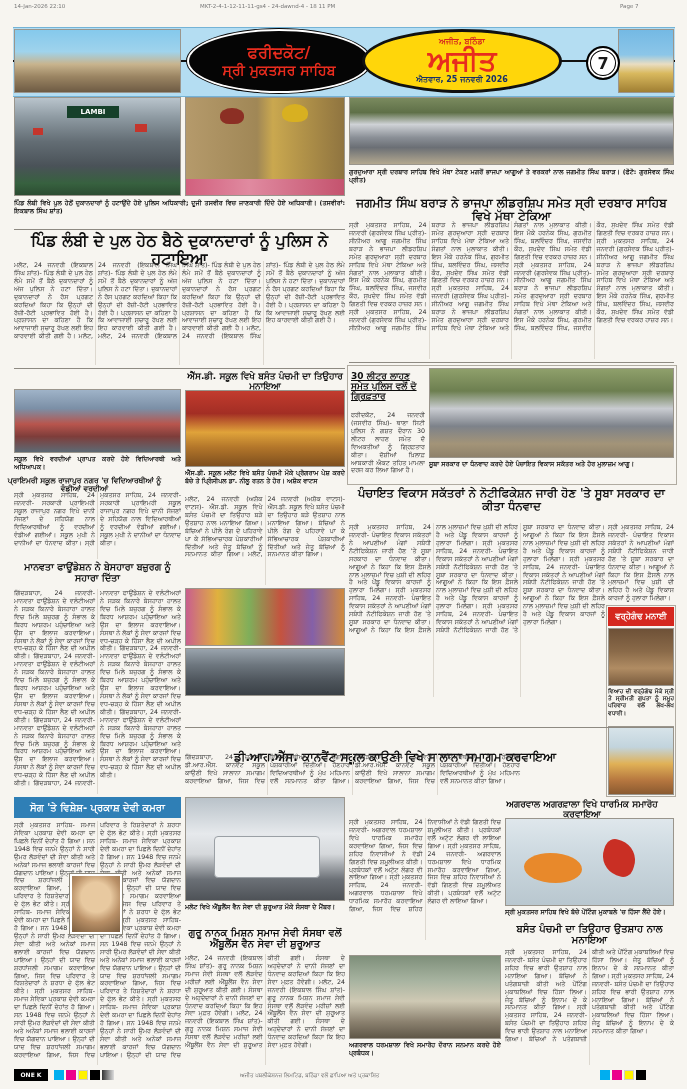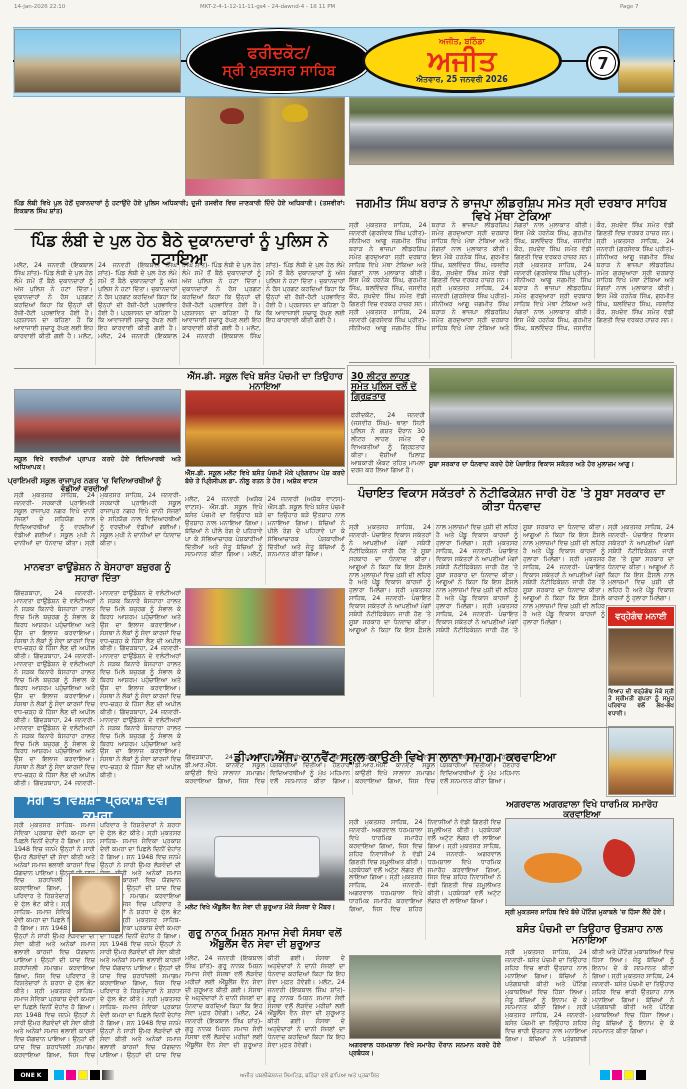--- a/index.html
+++ b/index.html
@@ -68,26 +68,33 @@
   </div>
   <div id="oval-yellow">
     <span style="font-size:8px;color:#d5281f;font-weight:bold;">ਅਜੀਤ, ਬਠਿੰਡਾ</span>
     <span style="font-size:28px;color:#e82c1e;font-weight:bold;line-height:1;">ਅਜੀਤ</span>
     <span style="font-size:8px;color:#15306b;font-weight:bold;">ਐਤਵਾਰ, 25 ਜਨਵਰੀ 2026</span>
   </div>
   <div id="page-circle">
       <span>7</span>
     </div>
 
+  <div class="ph ph3" style="left:14px;top:97px;width:167px;height:99px;">
+    <div style="position:absolute;left:52px;top:8px;width:52px;height:12px;background:#16402a;color:#fff;
+                font-size:7px;font-weight:bold;text-align:center;line-height:12px;">LAMBI</div>
+    <div style="position:absolute;left:18px;top:30px;width:10px;height:7px;background:#c4352c;"></div>
+    <div style="position:absolute;left:120px;top:26px;width:12px;height:8px;background:#c4352c;"></div>
+  </div>
   <div class="ph ph4" style="left:185px;top:97px;width:160px;height:99px;">
     <div style="position:absolute;left:96px;top:6px;width:26px;height:18px;background:#d8b021;border-radius:50% 50% 40% 40%;"></div>
     <div style="position:absolute;left:34px;top:10px;width:24px;height:16px;background:#8c2f24;border-radius:50% 50% 40% 40%;"></div>
     <div style="position:absolute;left:0;bottom:0;width:100%;height:16px;background:linear-gradient(90deg,#d2607e,#e08aa0 40%,#c4536e);"></div>
   </div>
   <div class="ph ph5" style="left:349px;top:97px;width:325px;height:68px;"></div>
+  <div class="cp" style="left:349px;top:168px;width:325px;height:26px;">ਗੁਰਦੁਆਰਾ ਸ੍ਰੀ ਦਰਬਾਰ ਸਾਹਿਬ ਵਿਖੇ ਮੱਥਾ ਟੇਕਣ ਮਗਰੋਂ ਭਾਜਪਾ ਆਗੂਆਂ ਤੇ ਵਰਕਰਾਂ ਨਾਲ ਜਗਮੀਤ ਸਿੰਘ ਬਰਾੜ। (ਫੋਟੋ: ਗੁਰਸੇਵਕ ਸਿੰਘ ਪ੍ਰੀਤ)</div>
   <div class="cp" style="left:14px;top:199px;width:331px;height:30px;">ਪਿੰਡ ਲੰਬੀ ਵਿਖੇ ਪੁਲ ਹੇਠੋਂ ਦੁਕਾਨਦਾਰਾਂ ਨੂੰ ਹਟਾਉਂਦੇ ਹੋਏ ਪੁਲਿਸ ਅਧਿਕਾਰੀ; ਦੂਜੀ ਤਸਵੀਰ ਵਿਚ ਜਾਣਕਾਰੀ ਦਿੰਦੇ ਹੋਏ ਅਧਿਕਾਰੀ। (ਤਸਵੀਰਾਂ: ਇਕਬਾਲ ਸਿੰਘ ਸ਼ਾਂਤ)</div>
 
   <div class="hd" style="left:349px;top:197px;width:325px;height:20px;font-size:12px;">ਜਗਮੀਤ ਸਿੰਘ ਬਰਾੜ ਨੇ ਭਾਜਪਾ ਲੀਡਰਸ਼ਿਪ ਸਮੇਤ ਸ੍ਰੀ ਦਰਬਾਰ ਸਾਹਿਬ ਵਿਖੇ ਮੱਥਾ ਟੇਕਿਆ</div>
   <div class="bd" style="left:349px;top:221px;width:325px;height:138px;column-count:4;">ਸ੍ਰੀ ਮੁਕਤਸਰ ਸਾਹਿਬ, 24 ਜਨਵਰੀ (ਗੁਰਸੇਵਕ ਸਿੰਘ ਪ੍ਰੀਤ)- ਸੀਨੀਅਰ ਆਗੂ ਜਗਮੀਤ ਸਿੰਘ ਬਰਾੜ ਨੇ ਭਾਜਪਾ ਲੀਡਰਸ਼ਿਪ ਸਮੇਤ ਗੁਰਦੁਆਰਾ ਸ੍ਰੀ ਦਰਬਾਰ ਸਾਹਿਬ ਵਿਖੇ ਮੱਥਾ ਟੇਕਿਆ ਅਤੇ ਸੰਗਤਾਂ ਨਾਲ ਮੁਲਾਕਾਤ ਕੀਤੀ। ਇਸ ਮੌਕੇ ਹਰਨੇਕ ਸਿੰਘ, ਗੁਰਮੀਤ ਸਿੰਘ, ਬਲਵਿੰਦਰ ਸਿੰਘ, ਜਸਵੀਰ ਕੌਰ, ਸੁਖਦੇਵ ਸਿੰਘ ਸਮੇਤ ਵੱਡੀ ਗਿਣਤੀ ਵਿਚ ਵਰਕਰ ਹਾਜ਼ਰ ਸਨ। ਸ੍ਰੀ ਮੁਕਤਸਰ ਸਾਹਿਬ, 24 ਜਨਵਰੀ (ਗੁਰਸੇਵਕ ਸਿੰਘ ਪ੍ਰੀਤ)- ਸੀਨੀਅਰ ਆਗੂ ਜਗਮੀਤ ਸਿੰਘ ਬਰਾੜ ਨੇ ਭਾਜਪਾ ਲੀਡਰਸ਼ਿਪ ਸਮੇਤ ਗੁਰਦੁਆਰਾ ਸ੍ਰੀ ਦਰਬਾਰ ਸਾਹਿਬ ਵਿਖੇ ਮੱਥਾ ਟੇਕਿਆ ਅਤੇ ਸੰਗਤਾਂ ਨਾਲ ਮੁਲਾਕਾਤ ਕੀਤੀ। ਇਸ ਮੌਕੇ ਹਰਨੇਕ ਸਿੰਘ, ਗੁਰਮੀਤ ਸਿੰਘ, ਬਲਵਿੰਦਰ ਸਿੰਘ, ਜਸਵੀਰ ਕੌਰ, ਸੁਖਦੇਵ ਸਿੰਘ ਸਮੇਤ ਵੱਡੀ ਗਿਣਤੀ ਵਿਚ ਵਰਕਰ ਹਾਜ਼ਰ ਸਨ। ਸ੍ਰੀ ਮੁਕਤਸਰ ਸਾਹਿਬ, 24 ਜਨਵਰੀ (ਗੁਰਸੇਵਕ ਸਿੰਘ ਪ੍ਰੀਤ)- ਸੀਨੀਅਰ ਆਗੂ ਜਗਮੀਤ ਸਿੰਘ ਬਰਾੜ ਨੇ ਭਾਜਪਾ ਲੀਡਰਸ਼ਿਪ ਸਮੇਤ ਗੁਰਦੁਆਰਾ ਸ੍ਰੀ ਦਰਬਾਰ ਸਾਹਿਬ ਵਿਖੇ ਮੱਥਾ ਟੇਕਿਆ ਅਤੇ ਸੰਗਤਾਂ ਨਾਲ ਮੁਲਾਕਾਤ ਕੀਤੀ। ਇਸ ਮੌਕੇ ਹਰਨੇਕ ਸਿੰਘ, ਗੁਰਮੀਤ ਸਿੰਘ, ਬਲਵਿੰਦਰ ਸਿੰਘ, ਜਸਵੀਰ ਕੌਰ, ਸੁਖਦੇਵ ਸਿੰਘ ਸਮੇਤ ਵੱਡੀ ਗਿਣਤੀ ਵਿਚ ਵਰਕਰ ਹਾਜ਼ਰ ਸਨ। ਸ੍ਰੀ ਮੁਕਤਸਰ ਸਾਹਿਬ, 24 ਜਨਵਰੀ (ਗੁਰਸੇਵਕ ਸਿੰਘ ਪ੍ਰੀਤ)- ਸੀਨੀਅਰ ਆਗੂ ਜਗਮੀਤ ਸਿੰਘ ਬਰਾੜ ਨੇ ਭਾਜਪਾ ਲੀਡਰਸ਼ਿਪ ਸਮੇਤ ਗੁਰਦੁਆਰਾ ਸ੍ਰੀ ਦਰਬਾਰ ਸਾਹਿਬ ਵਿਖੇ ਮੱਥਾ ਟੇਕਿਆ ਅਤੇ ਸੰਗਤਾਂ ਨਾਲ ਮੁਲਾਕਾਤ ਕੀਤੀ। ਇਸ ਮੌਕੇ ਹਰਨੇਕ ਸਿੰਘ, ਗੁਰਮੀਤ ਸਿੰਘ, ਬਲਵਿੰਦਰ ਸਿੰਘ, ਜਸਵੀਰ ਕੌਰ, ਸੁਖਦੇਵ ਸਿੰਘ ਸਮੇਤ ਵੱਡੀ ਗਿਣਤੀ ਵਿਚ ਵਰਕਰ ਹਾਜ਼ਰ ਸਨ। ਸ੍ਰੀ ਮੁਕਤਸਰ ਸਾਹਿਬ, 24 ਜਨਵਰੀ (ਗੁਰਸੇਵਕ ਸਿੰਘ ਪ੍ਰੀਤ)- ਸੀਨੀਅਰ ਆਗੂ ਜਗਮੀਤ ਸਿੰਘ ਬਰਾੜ ਨੇ ਭਾਜਪਾ ਲੀਡਰਸ਼ਿਪ ਸਮੇਤ ਗੁਰਦੁਆਰਾ ਸ੍ਰੀ ਦਰਬਾਰ ਸਾਹਿਬ ਵਿਖੇ ਮੱਥਾ ਟੇਕਿਆ ਅਤੇ ਸੰਗਤਾਂ ਨਾਲ ਮੁਲਾਕਾਤ ਕੀਤੀ। ਇਸ ਮੌਕੇ ਹਰਨੇਕ ਸਿੰਘ, ਗੁਰਮੀਤ ਸਿੰਘ, ਬਲਵਿੰਦਰ ਸਿੰਘ, ਜਸਵੀਰ ਕੌਰ, ਸੁਖਦੇਵ ਸਿੰਘ ਸਮੇਤ ਵੱਡੀ ਗਿਣਤੀ ਵਿਚ ਵਰਕਰ ਹਾਜ਼ਰ ਸਨ।</div>
 
   <div class="hd" style="left:14px;top:232px;width:331px;height:26px;font-size:16px;">ਪਿੰਡ ਲੰਬੀ ਦੇ ਪੁਲ ਹੇਠ ਬੈਠੇ ਦੁਕਾਨਦਾਰਾਂ ਨੂੰ ਪੁਲਿਸ ਨੇ ਹਟਾਇਆ</div>
   <div class="bd" style="left:14px;top:261px;width:331px;height:104px;column-count:4;">ਮਲੋਟ, 24 ਜਨਵਰੀ (ਇਕਬਾਲ ਸਿੰਘ ਸ਼ਾਂਤ)- ਪਿੰਡ ਲੰਬੀ ਦੇ ਪੁਲ ਹੇਠ ਲੰਮੇ ਸਮੇਂ ਤੋਂ ਬੈਠੇ ਦੁਕਾਨਦਾਰਾਂ ਨੂੰ ਅੱਜ ਪੁਲਿਸ ਨੇ ਹਟਾ ਦਿੱਤਾ। ਦੁਕਾਨਦਾਰਾਂ ਨੇ ਰੋਸ ਪ੍ਰਗਟ ਕਰਦਿਆਂ ਕਿਹਾ ਕਿ ਉਨ੍ਹਾਂ ਦੀ ਰੋਜ਼ੀ-ਰੋਟੀ ਪ੍ਰਭਾਵਿਤ ਹੋਈ ਹੈ। ਪ੍ਰਸ਼ਾਸਨ ਦਾ ਕਹਿਣਾ ਹੈ ਕਿ ਆਵਾਜਾਈ ਸੁਚਾਰੂ ਰੱਖਣ ਲਈ ਇਹ ਕਾਰਵਾਈ ਕੀਤੀ ਗਈ ਹੈ। ਮਲੋਟ, 24 ਜਨਵਰੀ (ਇਕਬਾਲ ਸਿੰਘ ਸ਼ਾਂਤ)- ਪਿੰਡ ਲੰਬੀ ਦੇ ਪੁਲ ਹੇਠ ਲੰਮੇ ਸਮੇਂ ਤੋਂ ਬੈਠੇ ਦੁਕਾਨਦਾਰਾਂ ਨੂੰ ਅੱਜ ਪੁਲਿਸ ਨੇ ਹਟਾ ਦਿੱਤਾ। ਦੁਕਾਨਦਾਰਾਂ ਨੇ ਰੋਸ ਪ੍ਰਗਟ ਕਰਦਿਆਂ ਕਿਹਾ ਕਿ ਉਨ੍ਹਾਂ ਦੀ ਰੋਜ਼ੀ-ਰੋਟੀ ਪ੍ਰਭਾਵਿਤ ਹੋਈ ਹੈ। ਪ੍ਰਸ਼ਾਸਨ ਦਾ ਕਹਿਣਾ ਹੈ ਕਿ ਆਵਾਜਾਈ ਸੁਚਾਰੂ ਰੱਖਣ ਲਈ ਇਹ ਕਾਰਵਾਈ ਕੀਤੀ ਗਈ ਹੈ। ਮਲੋਟ, 24 ਜਨਵਰੀ (ਇਕਬਾਲ ਸਿੰਘ ਸ਼ਾਂਤ)- ਪਿੰਡ ਲੰਬੀ ਦੇ ਪੁਲ ਹੇਠ ਲੰਮੇ ਸਮੇਂ ਤੋਂ ਬੈਠੇ ਦੁਕਾਨਦਾਰਾਂ ਨੂੰ ਅੱਜ ਪੁਲਿਸ ਨੇ ਹਟਾ ਦਿੱਤਾ। ਦੁਕਾਨਦਾਰਾਂ ਨੇ ਰੋਸ ਪ੍ਰਗਟ ਕਰਦਿਆਂ ਕਿਹਾ ਕਿ ਉਨ੍ਹਾਂ ਦੀ ਰੋਜ਼ੀ-ਰੋਟੀ ਪ੍ਰਭਾਵਿਤ ਹੋਈ ਹੈ। ਪ੍ਰਸ਼ਾਸਨ ਦਾ ਕਹਿਣਾ ਹੈ ਕਿ ਆਵਾਜਾਈ ਸੁਚਾਰੂ ਰੱਖਣ ਲਈ ਇਹ ਕਾਰਵਾਈ ਕੀਤੀ ਗਈ ਹੈ। ਮਲੋਟ, 24 ਜਨਵਰੀ (ਇਕਬਾਲ ਸਿੰਘ ਸ਼ਾਂਤ)- ਪਿੰਡ ਲੰਬੀ ਦੇ ਪੁਲ ਹੇਠ ਲੰਮੇ ਸਮੇਂ ਤੋਂ ਬੈਠੇ ਦੁਕਾਨਦਾਰਾਂ ਨੂੰ ਅੱਜ ਪੁਲਿਸ ਨੇ ਹਟਾ ਦਿੱਤਾ। ਦੁਕਾਨਦਾਰਾਂ ਨੇ ਰੋਸ ਪ੍ਰਗਟ ਕਰਦਿਆਂ ਕਿਹਾ ਕਿ ਉਨ੍ਹਾਂ ਦੀ ਰੋਜ਼ੀ-ਰੋਟੀ ਪ੍ਰਭਾਵਿਤ ਹੋਈ ਹੈ। ਪ੍ਰਸ਼ਾਸਨ ਦਾ ਕਹਿਣਾ ਹੈ ਕਿ ਆਵਾਜਾਈ ਸੁਚਾਰੂ ਰੱਖਣ ਲਈ ਇਹ ਕਾਰਵਾਈ ਕੀਤੀ ਗਈ ਹੈ।</div>
 
   <div class="box" style="left:347px;top:365px;width:330px;height:120px;"></div>
   <div class="hd" style="left:351px;top:371px;width:74px;height:36px;font-size:9px;text-align:left;text-decoration:underline;">30 ਲੀਟਰ ਲਾਹਣ ਸਮੇਤ ਪੁਲਿਸ ਵਲੋਂ ਦੋ ਗ੍ਰਿਫ਼ਤਾਰ</div>
@@ -116,21 +123,21 @@
   <div class="banner" style="left:608px;top:607px;width:66px;height:19px;background:#d5281f;font-size:8.5px;">ਵਰ੍ਹੇਗੰਢ ਮਨਾਈ</div>
   <div class="ph ph9" style="left:608px;top:628px;width:66px;height:58px;"></div>
   <div class="cp" style="left:608px;top:688px;width:66px;height:36px;font-size:5.8px;">ਵਿਆਹ ਦੀ ਵਰ੍ਹੇਗੰਢ ਮੌਕੇ ਸ੍ਰੀ ਤੇ ਸ੍ਰੀਮਤੀ ਗੁਪਤਾ ਨੂੰ ਸਮੂਹ ਪਰਿਵਾਰ ਵਲੋਂ ਲੱਖ-ਲੱਖ ਵਧਾਈ।</div>
   <div class="ph ph12" style="left:608px;top:726px;width:66px;height:69px;"></div>
 
   <div class="ph ph10" style="left:185px;top:588px;width:160px;height:58px;"></div>
   <div class="ph ph11" style="left:185px;top:648px;width:160px;height:48px;"></div>
   <div class="hd" style="left:185px;top:731px;width:420px;height:18px;font-size:12px;margin-top:20px;">ਡੀ.ਆਰ.ਐੱਸ. ਕਾਨਵੈਂਟ ਸਕੂਲ ਕਾਉਣੀ ਵਿਖੇ ਸਾਲਾਨਾ ਸਮਾਗਮ ਕਰਵਾਇਆ</div>
   <div class="bd" style="left:185px;top:753px;width:420px;height:42px;column-count:5;">ਗਿੱਦੜਬਾਹਾ, 24 ਜਨਵਰੀ- ਡੀ.ਆਰ.ਐੱਸ. ਕਾਨਵੈਂਟ ਸਕੂਲ ਕਾਉਣੀ ਵਿਖੇ ਸਾਲਾਨਾ ਸਮਾਗਮ ਕਰਵਾਇਆ ਗਿਆ, ਜਿਸ ਵਿਚ ਵਿਦਿਆਰਥੀਆਂ ਨੇ ਰੰਗਾਰੰਗ ਪੇਸ਼ਕਾਰੀਆਂ ਦਿੱਤੀਆਂ। ਹੋਣਹਾਰ ਵਿਦਿਆਰਥੀਆਂ ਨੂੰ ਮੁੱਖ ਮਹਿਮਾਨ ਵਲੋਂ ਸਨਮਾਨਤ ਕੀਤਾ ਗਿਆ। ਗਿੱਦੜਬਾਹਾ, 24 ਜਨਵਰੀ- ਡੀ.ਆਰ.ਐੱਸ. ਕਾਨਵੈਂਟ ਸਕੂਲ ਕਾਉਣੀ ਵਿਖੇ ਸਾਲਾਨਾ ਸਮਾਗਮ ਕਰਵਾਇਆ ਗਿਆ, ਜਿਸ ਵਿਚ ਵਿਦਿਆਰਥੀਆਂ ਨੇ ਰੰਗਾਰੰਗ ਪੇਸ਼ਕਾਰੀਆਂ ਦਿੱਤੀਆਂ। ਹੋਣਹਾਰ ਵਿਦਿਆਰਥੀਆਂ ਨੂੰ ਮੁੱਖ ਮਹਿਮਾਨ ਵਲੋਂ ਸਨਮਾਨਤ ਕੀਤਾ ਗਿਆ।</div>
 
-  <div class="banner" style="left:14px;top:797px;width:167px;height:21px;background:#2f7fb6;font-size:13px;">ਸੋਗ 'ਤੇ ਵਿਸ਼ੇਸ਼- ਪ੍ਰਕਾਸ਼ ਦੇਵੀ ਕਮਰਾ</div>
+  <div class="banner" style="left:14px;top:797px;width:167px;height:21px;background:#2f7fb6;font-size:10px;">ਸੋਗ 'ਤੇ ਵਿਸ਼ੇਸ਼- ਪ੍ਰਕਾਸ਼ ਦੇਵੀ ਕਮਰਾ</div>
   <div class="bd" style="left:14px;top:821px;width:167px;height:244px;column-count:2;">ਸ੍ਰੀ ਮੁਕਤਸਰ ਸਾਹਿਬ- ਸਮਾਜ ਸੇਵਿਕਾ ਪ੍ਰਕਾਸ਼ ਦੇਵੀ ਕਮਰਾ ਦਾ ਪਿਛਲੇ ਦਿਨੀਂ ਦੇਹਾਂਤ ਹੋ ਗਿਆ। ਸਨ 1948 ਵਿਚ ਜਨਮੇ ਉਨ੍ਹਾਂ ਨੇ ਸਾਰੀ ਉਮਰ ਲੋੜਵੰਦਾਂ ਦੀ ਸੇਵਾ ਕੀਤੀ ਅਤੇ ਅਨੇਕਾਂ ਸਮਾਜ ਭਲਾਈ ਕਾਰਜਾਂ ਵਿਚ ਯੋਗਦਾਨ ਪਾਇਆ। ਉਨ੍ਹਾਂ ਦੀ ਯਾਦ ਵਿਚ ਸ਼ਰਧਾਂਜਲੀ ਸਮਾਗਮ ਕਰਵਾਇਆ ਗਿਆ, ਜਿਸ ਵਿਚ ਪਰਿਵਾਰ ਤੇ ਰਿਸ਼ਤੇਦਾਰਾਂ ਨੇ ਸ਼ਰਧਾ ਦੇ ਫੁੱਲ ਭੇਟ ਕੀਤੇ। ਸ੍ਰੀ ਮੁਕਤਸਰ ਸਾਹਿਬ- ਸਮਾਜ ਸੇਵਿਕਾ ਪ੍ਰਕਾਸ਼ ਦੇਵੀ ਕਮਰਾ ਦਾ ਪਿਛਲੇ ਦਿਨੀਂ ਦੇਹਾਂਤ ਹੋ ਗਿਆ। ਸਨ 1948 ਵਿਚ ਜਨਮੇ ਉਨ੍ਹਾਂ ਨੇ ਸਾਰੀ ਉਮਰ ਲੋੜਵੰਦਾਂ ਦੀ ਸੇਵਾ ਕੀਤੀ ਅਤੇ ਅਨੇਕਾਂ ਸਮਾਜ ਭਲਾਈ ਕਾਰਜਾਂ ਵਿਚ ਯੋਗਦਾਨ ਪਾਇਆ। ਉਨ੍ਹਾਂ ਦੀ ਯਾਦ ਵਿਚ ਸ਼ਰਧਾਂਜਲੀ ਸਮਾਗਮ ਕਰਵਾਇਆ ਗਿਆ, ਜਿਸ ਵਿਚ ਪਰਿਵਾਰ ਤੇ ਰਿਸ਼ਤੇਦਾਰਾਂ ਨੇ ਸ਼ਰਧਾ ਦੇ ਫੁੱਲ ਭੇਟ ਕੀਤੇ। ਸ੍ਰੀ ਮੁਕਤਸਰ ਸਾਹਿਬ- ਸਮਾਜ ਸੇਵਿਕਾ ਪ੍ਰਕਾਸ਼ ਦੇਵੀ ਕਮਰਾ ਦਾ ਪਿਛਲੇ ਦਿਨੀਂ ਦੇਹਾਂਤ ਹੋ ਗਿਆ। ਸਨ 1948 ਵਿਚ ਜਨਮੇ ਉਨ੍ਹਾਂ ਨੇ ਸਾਰੀ ਉਮਰ ਲੋੜਵੰਦਾਂ ਦੀ ਸੇਵਾ ਕੀਤੀ ਅਤੇ ਅਨੇਕਾਂ ਸਮਾਜ ਭਲਾਈ ਕਾਰਜਾਂ ਵਿਚ ਯੋਗਦਾਨ ਪਾਇਆ। ਉਨ੍ਹਾਂ ਦੀ ਯਾਦ ਵਿਚ ਸ਼ਰਧਾਂਜਲੀ ਸਮਾਗਮ ਕਰਵਾਇਆ ਗਿਆ, ਜਿਸ ਵਿਚ ਪਰਿਵਾਰ ਤੇ ਰਿਸ਼ਤੇਦਾਰਾਂ ਨੇ ਸ਼ਰਧਾ ਦੇ ਫੁੱਲ ਭੇਟ ਕੀਤੇ। ਸ੍ਰੀ ਮੁਕਤਸਰ ਸਾਹਿਬ- ਸਮਾਜ ਸੇਵਿਕਾ ਪ੍ਰਕਾਸ਼ ਦੇਵੀ ਕਮਰਾ ਦਾ ਪਿਛਲੇ ਦਿਨੀਂ ਦੇਹਾਂਤ ਹੋ ਗਿਆ। ਸਨ 1948 ਵਿਚ ਜਨਮੇ ਉਨ੍ਹਾਂ ਨੇ ਸਾਰੀ ਉਮਰ ਲੋੜਵੰਦਾਂ ਦੀ ਸੇਵਾ ਕੀਤੀ ਅਤੇ ਅਨੇਕਾਂ ਸਮਾਜ ਭਲਾਈ ਕਾਰਜਾਂ ਵਿਚ ਯੋਗਦਾਨ ਪਾਇਆ। ਉਨ੍ਹਾਂ ਦੀ ਯਾਦ ਵਿਚ ਸ਼ਰਧਾਂਜਲੀ ਸਮਾਗਮ ਕਰਵਾਇਆ ਗਿਆ, ਜਿਸ ਵਿਚ ਪਰਿਵਾਰ ਤੇ ਰਿਸ਼ਤੇਦਾਰਾਂ ਨੇ ਸ਼ਰਧਾ ਦੇ ਫੁੱਲ ਭੇਟ ਕੀਤੇ। ਸ੍ਰੀ ਮੁਕਤਸਰ ਸਾਹਿਬ- ਸਮਾਜ ਸੇਵਿਕਾ ਪ੍ਰਕਾਸ਼ ਦੇਵੀ ਕਮਰਾ ਦਾ ਪਿਛਲੇ ਦਿਨੀਂ ਦੇਹਾਂਤ ਹੋ ਗਿਆ। ਸਨ 1948 ਵਿਚ ਜਨਮੇ ਉਨ੍ਹਾਂ ਨੇ ਸਾਰੀ ਉਮਰ ਲੋੜਵੰਦਾਂ ਦੀ ਸੇਵਾ ਕੀਤੀ ਅਤੇ ਅਨੇਕਾਂ ਸਮਾਜ ਭਲਾਈ ਕਾਰਜਾਂ ਵਿਚ ਯੋਗਦਾਨ ਪਾਇਆ। ਉਨ੍ਹਾਂ ਦੀ ਯਾਦ ਵਿਚ ਸ਼ਰਧਾਂਜਲੀ ਸਮਾਗਮ ਕਰਵਾਇਆ ਗਿਆ, ਜਿਸ ਵਿਚ ਪਰਿਵਾਰ ਤੇ ਰਿਸ਼ਤੇਦਾਰਾਂ ਨੇ ਸ਼ਰਧਾ ਦੇ ਫੁੱਲ ਭੇਟ ਕੀਤੇ। ਸ੍ਰੀ ਮੁਕਤਸਰ ਸਾਹਿਬ- ਸਮਾਜ ਸੇਵਿਕਾ ਪ੍ਰਕਾਸ਼ ਦੇਵੀ ਕਮਰਾ ਦਾ ਪਿਛਲੇ ਦਿਨੀਂ ਦੇਹਾਂਤ ਹੋ ਗਿਆ। ਸਨ 1948 ਵਿਚ ਜਨਮੇ ਉਨ੍ਹਾਂ ਨੇ ਸਾਰੀ ਉਮਰ ਲੋੜਵੰਦਾਂ ਦੀ ਸੇਵਾ ਕੀਤੀ ਅਤੇ ਅਨੇਕਾਂ ਸਮਾਜ ਭਲਾਈ ਕਾਰਜਾਂ ਵਿਚ ਯੋਗਦਾਨ ਪਾਇਆ। ਉਨ੍ਹਾਂ ਦੀ ਯਾਦ ਵਿਚ ਸ਼ਰਧਾਂਜਲੀ ਸਮਾਗਮ ਕਰਵਾਇਆ ਗਿਆ, ਜਿਸ ਵਿਚ ਪਰਿਵਾਰ ਤੇ ਰਿਸ਼ਤੇਦਾਰਾਂ ਨੇ ਸ਼ਰਧਾ ਦੇ ਫੁੱਲ ਭੇਟ ਕੀਤੇ।</div>
   <div class="ph ph16" style="left:70px;top:874px;width:52px;height:60px;border:2px solid #fff;box-shadow:0 0 0 1px #8a8578;"></div>
 
   <div class="ph ph14" style="left:185px;top:797px;width:160px;height:104px;">
     <div style="position:absolute;left:28px;top:38px;width:104px;height:40px;background:#eef0f1;border:1px solid #9aa0a5;border-radius:4px;"></div>
   </div>
   <div class="cp" style="left:185px;top:903px;width:160px;height:22px;">ਮਲੋਟ ਵਿਖੇ ਐਂਬੂਲੈਂਸ ਵੈਨ ਸੇਵਾ ਦੀ ਸ਼ੁਰੂਆਤ ਮੌਕੇ ਸੰਸਥਾ ਦੇ ਮੈਂਬਰ।</div>
   <div class="hd" style="left:185px;top:927px;width:160px;height:24px;font-size:10px;">ਗੁਰੂ ਨਾਨਕ ਮਿਸ਼ਨ ਸਮਾਜ ਸੇਵੀ ਸੰਸਥਾ ਵਲੋਂ ਐਂਬੂਲੈਂਸ ਵੈਨ ਸੇਵਾ ਦੀ ਸ਼ੁਰੂਆਤ</div>
   <div class="bd" style="left:185px;top:954px;width:160px;height:111px;column-count:2;">ਮਲੋਟ, 24 ਜਨਵਰੀ (ਇਕਬਾਲ ਸਿੰਘ ਸ਼ਾਂਤ)- ਗੁਰੂ ਨਾਨਕ ਮਿਸ਼ਨ ਸਮਾਜ ਸੇਵੀ ਸੰਸਥਾ ਵਲੋਂ ਲੋੜਵੰਦ ਮਰੀਜ਼ਾਂ ਲਈ ਐਂਬੂਲੈਂਸ ਵੈਨ ਸੇਵਾ ਦੀ ਸ਼ੁਰੂਆਤ ਕੀਤੀ ਗਈ। ਸੰਸਥਾ ਦੇ ਅਹੁਦੇਦਾਰਾਂ ਨੇ ਦਾਨੀ ਸੱਜਣਾਂ ਦਾ ਧੰਨਵਾਦ ਕਰਦਿਆਂ ਕਿਹਾ ਕਿ ਇਹ ਸੇਵਾ ਮੁਫ਼ਤ ਹੋਵੇਗੀ। ਮਲੋਟ, 24 ਜਨਵਰੀ (ਇਕਬਾਲ ਸਿੰਘ ਸ਼ਾਂਤ)- ਗੁਰੂ ਨਾਨਕ ਮਿਸ਼ਨ ਸਮਾਜ ਸੇਵੀ ਸੰਸਥਾ ਵਲੋਂ ਲੋੜਵੰਦ ਮਰੀਜ਼ਾਂ ਲਈ ਐਂਬੂਲੈਂਸ ਵੈਨ ਸੇਵਾ ਦੀ ਸ਼ੁਰੂਆਤ ਕੀਤੀ ਗਈ। ਸੰਸਥਾ ਦੇ ਅਹੁਦੇਦਾਰਾਂ ਨੇ ਦਾਨੀ ਸੱਜਣਾਂ ਦਾ ਧੰਨਵਾਦ ਕਰਦਿਆਂ ਕਿਹਾ ਕਿ ਇਹ ਸੇਵਾ ਮੁਫ਼ਤ ਹੋਵੇਗੀ। ਮਲੋਟ, 24 ਜਨਵਰੀ (ਇਕਬਾਲ ਸਿੰਘ ਸ਼ਾਂਤ)- ਗੁਰੂ ਨਾਨਕ ਮਿਸ਼ਨ ਸਮਾਜ ਸੇਵੀ ਸੰਸਥਾ ਵਲੋਂ ਲੋੜਵੰਦ ਮਰੀਜ਼ਾਂ ਲਈ ਐਂਬੂਲੈਂਸ ਵੈਨ ਸੇਵਾ ਦੀ ਸ਼ੁਰੂਆਤ ਕੀਤੀ ਗਈ। ਸੰਸਥਾ ਦੇ ਅਹੁਦੇਦਾਰਾਂ ਨੇ ਦਾਨੀ ਸੱਜਣਾਂ ਦਾ ਧੰਨਵਾਦ ਕਰਦਿਆਂ ਕਿਹਾ ਕਿ ਇਹ ਸੇਵਾ ਮੁਫ਼ਤ ਹੋਵੇਗੀ।</div>
 

